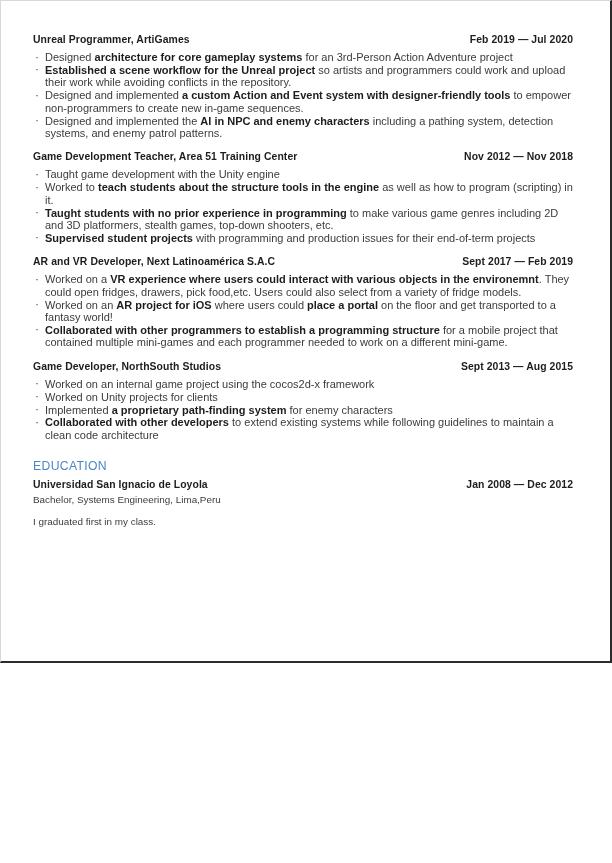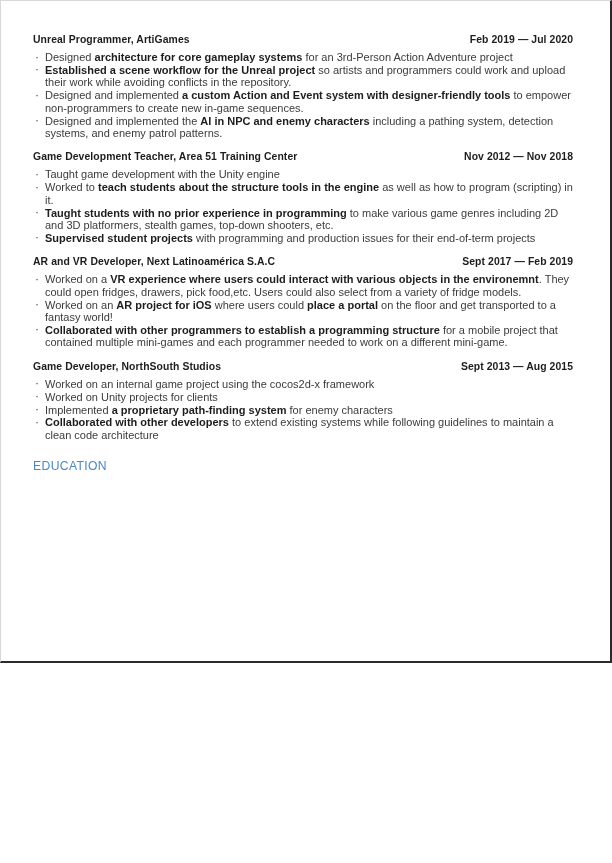--- a/index.html
+++ b/index.html
@@ -157,15 +157,23 @@
             <li><span>Worked on an internal game project using the cocos2d-x framework</span></li>
             <li><span>Worked on Unity projects for clients</span></li>
             <li><span>Implemented </span><b>a proprietary path-finding system</b><span> for enemy characters</span></li>
             <li><b>Collaborated with other developers</b><span> to extend existing systems while following guidelines to maintain a clean code architecture</span></li>
           </ul>
         </div>
       </div>
 
     <div class="section-title">EDUCATION</div>
 
+    <div>
+      <div class="entry-head">
+        <span class="entry-title">Universidad San Ignacio de Loyola</span>
+        <span class="entry-date">Jan 2008 — Dec 2012</span>
+      </div>
+      <div class="edu-sub">Bachelor, Systems Engineering, Lima,Peru</div>
+      <div class="edu-note">I graduated first in my class.</div>
+    </div>
 
   </div>
 </div>
 
 </body></html>

